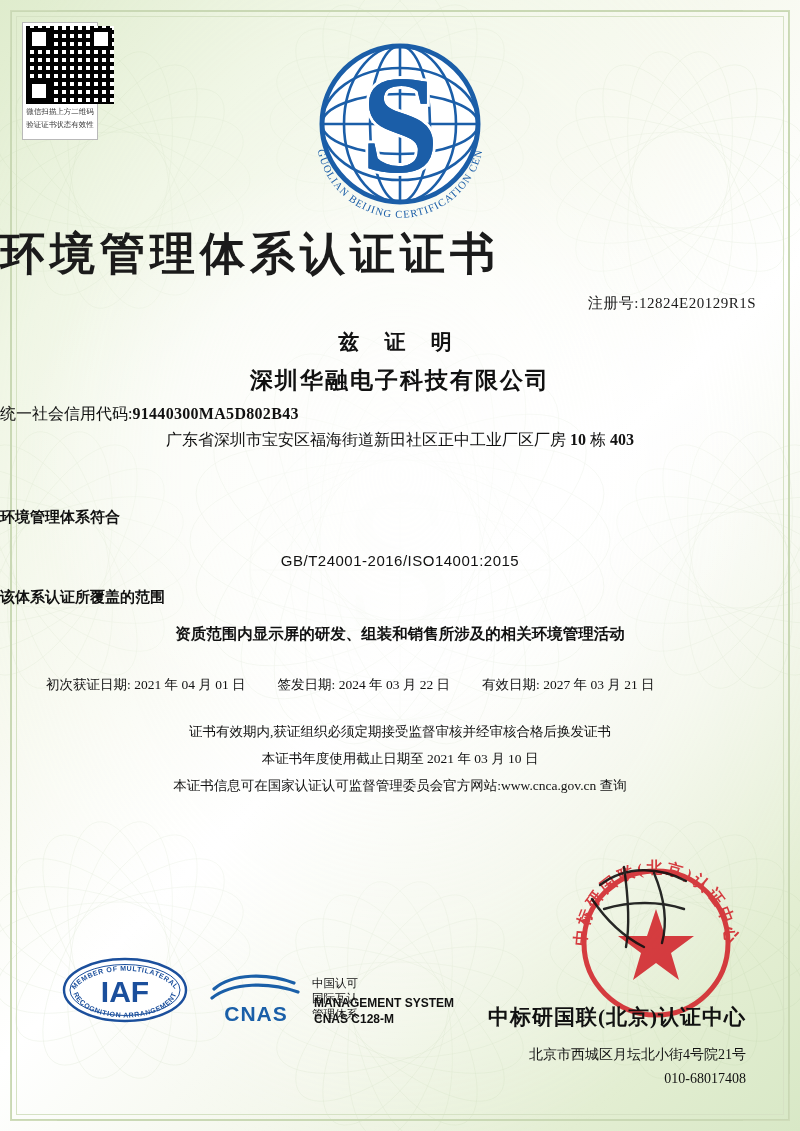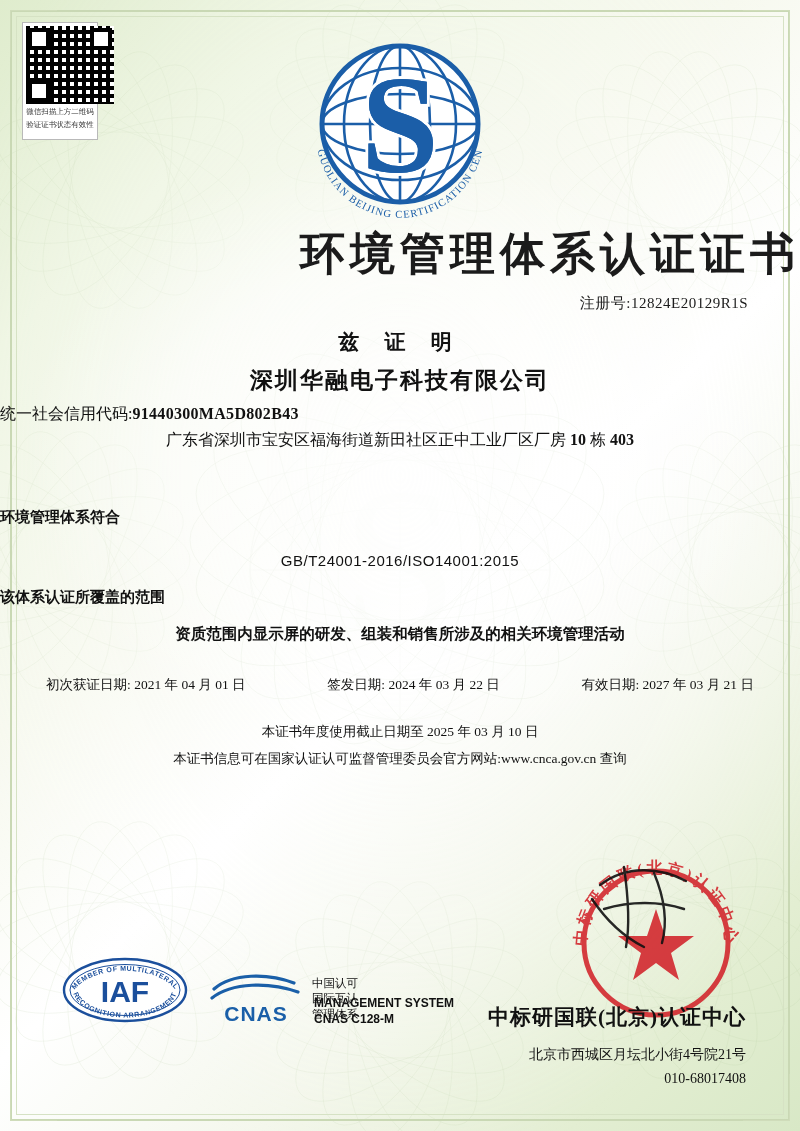--- a/index.html
+++ b/index.html
@@ -77,29 +77,29 @@
 
   
   .emblem{
     position:absolute;left:50%;top:40px;transform:translateX(-50%);
     width:216px;height:178px;
   }
 
   
   .cert-title{
     position:absolute;left:0;right:0;top:224px;
-    text-align:right;
+    text-align:left;
     font-family:"Liberation Serif",serif;
     font-size:45px;
     letter-spacing:5px;
     color:#1b1b1b;
     font-weight:700;
   }
   .reg-no{
-    position:absolute;right:52px;top:294px;
+    position:absolute;right:44px;top:294px;
     font-size:15px;color:#1b1b1b;
     letter-spacing:.5px;
     text-align:center;
   }
   .reg-no .val{font-family:"Liberation Serif",serif;}
 
   .zi-zheng{
     position:absolute;left:0;right:0;top:328px;
     text-align:center;font-size:21px;letter-spacing:10px;color:#111;font-weight:600;
   }
@@ -131,22 +131,22 @@
     position:absolute;left:0;right:0;top:588px;
     text-align:left;font-size:15px;color:#111;font-weight:600;
   }
   .scope-text{
     position:absolute;left:0;right:0;top:624px;
     text-align:center;font-size:15.5px;color:#111;font-weight:700;
   }
 
   .dates{
     position:absolute;left:46px;right:46px;top:676px;
-    display:flex;justify-content:space-between;
-    font-size:13.5px;color:#111;
+    display:flex;
+    font-size:13.5px;color:#111;gap:32px;
   }
   .dates span{white-space:nowrap;}
 
   .notes{
     position:absolute;left:0;right:0;top:718px;
     text-align:center;font-size:13.5px;color:#111;line-height:2;
   }
 
   
   .iaf{
@@ -314,21 +314,22 @@
       <span>签发日期:</span>
       <span>2024 年 03 月 22 日</span>
     </span>
     <span>
       <span>有效日期:</span>
       <span>2027 年 03 月 21 日</span>
     </span>
   </div>
 
   <div class="notes">
-    <div>本证书年度使用截止日期至 2025 年 03 月 10 日</div>
+    <div>证书有效期内,获证组织必须定期接受监督审核并经审核合格后换发证书</div>
+    <div>本证书年度使用截止日期至 2021 年 03 月 10 日</div>
     <div>本证书信息可在国家认证认可监督管理委员会官方网站:www.cnca.gov.cn 查询</div>
   </div>
 
   <svg class="iaf" viewBox="0 0 126 66" xmlns="http://www.w3.org/2000/svg">
     <defs>
       <path id="iaftop" d="M 10,38 A 54,30 0 0 1 116,38"></path>
       <path id="iafbot" d="M 12,38 A 52,28 0 0 0 114,38"></path>
     </defs>
     <ellipse cx="63" cy="33" rx="61" ry="31" fill="#ffffff" stroke="#1b4f9c" stroke-width="2.4"></ellipse>
     <ellipse cx="63" cy="33" rx="55" ry="25.5" fill="none" stroke="#1b4f9c" stroke-width="1"></ellipse>

